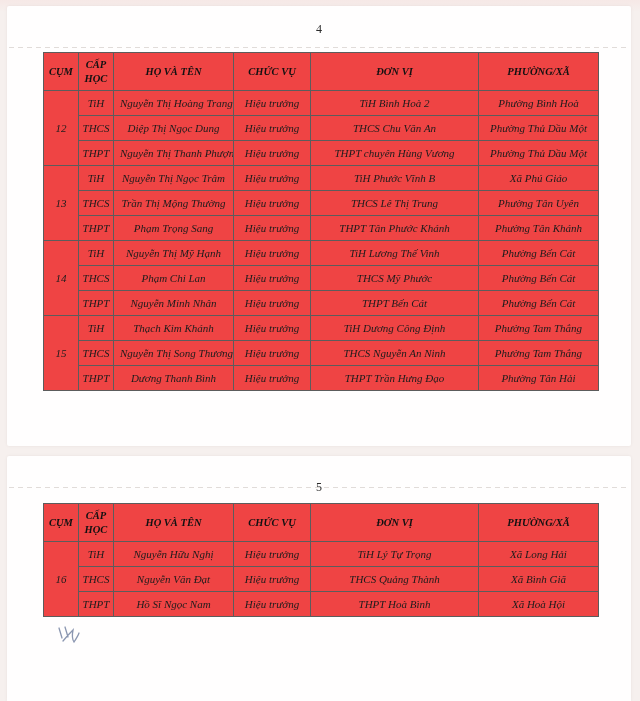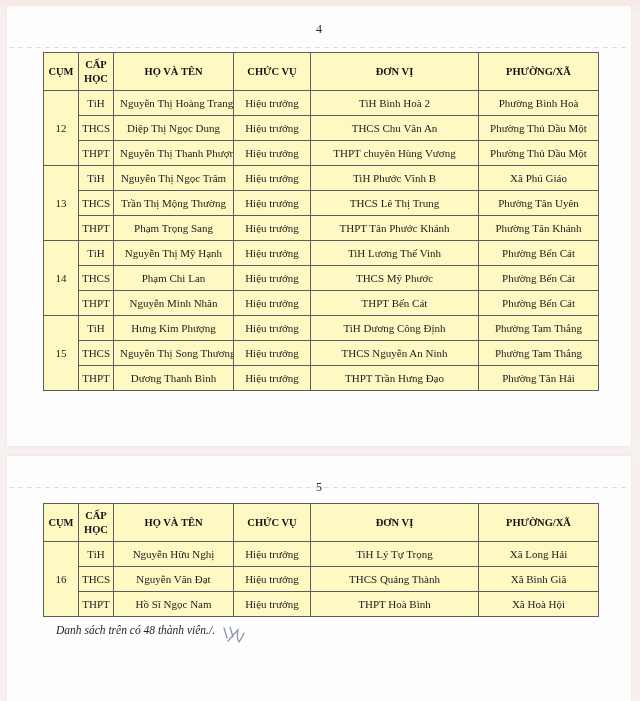--- a/index.html
+++ b/index.html
@@ -31,21 +31,22 @@
   .page-4 .page-number{top:16px;}
   .page-5 .page-number{top:24px;}
   .scan-line{
     position:absolute;left:2px;right:2px;height:1px;
     background-image:repeating-linear-gradient(90deg,#d9d3d0 0 5px,transparent 5px 9px);
     opacity:.8;pointer-events:none;
   }
   .roster{
     position:absolute;left:36px;width:555px;
     border-collapse:collapse;table-layout:fixed;
-    background:#fef9c3;
+    background:#ef4444;
+    font-style:italic;
   }
   .page-4 .roster{top:46px;}
   .page-5 .roster{top:47px;}
   .roster th,.roster td{
     border:1px solid #5c5c5c;
     overflow:hidden;white-space:nowrap;
   }
   .roster th{
     height:37px;font-size:10.5px;font-weight:bold;
     text-align:center;vertical-align:middle;line-height:1.25;
@@ -153,21 +154,21 @@
           <tr>
             <td class="c-center">THPT</td>
             <td class="c-left">Nguyễn Minh Nhân</td>
             <td class="c-left">Hiệu trưởng</td>
             <td class="c-left">THPT Bến Cát</td>
             <td class="c-left">Phường Bến Cát</td>
           </tr>
           <tr>
             <td rowspan="3" class="c-center">15</td>
             <td class="c-center">TiH</td>
-            <td class="c-left">Hưng Kim Phượng</td>
+            <td class="c-left">Thạch Kim Khánh</td>
             <td class="c-left">Hiệu trưởng</td>
             <td class="c-left">TiH Dương Công Định</td>
             <td class="c-left">Phường Tam Thắng</td>
           </tr>
           <tr>
             <td class="c-center">THCS</td>
             <td class="c-left">Nguyễn Thị Song Thương</td>
             <td class="c-left">Hiệu trưởng</td>
             <td class="c-left">THCS Nguyễn An Ninh</td>
             <td class="c-left">Phường Tam Thắng</td>
@@ -224,20 +225,19 @@
           <tr>
             <td class="c-center">THPT</td>
             <td class="c-left">Hồ Sĩ Ngọc Nam</td>
             <td class="c-left">Hiệu trưởng</td>
             <td class="c-left">THPT Hoà Bình</td>
             <td class="c-left">Xã Hoà Hội</td>
           </tr>
         </tbody>
     </table>
     <div class="footer-note">
-      <span>Danh sách trên có 48 thành viên./.</span>
       <svg class="sig" width="28" height="22" viewBox="0 0 28 22">
         <path d="M3 3 L6 13 M9 2 L12 12 M7 16 C11 11 14 8 17 5 C16 10 16 14 18 17 C20 14 22 11 23 8" fill="none" stroke="#8a96b0" stroke-width="1.3" stroke-linecap="round"></path>
       </svg>
     </div>
   </div>
 
 </div>
 
 </body></html>

